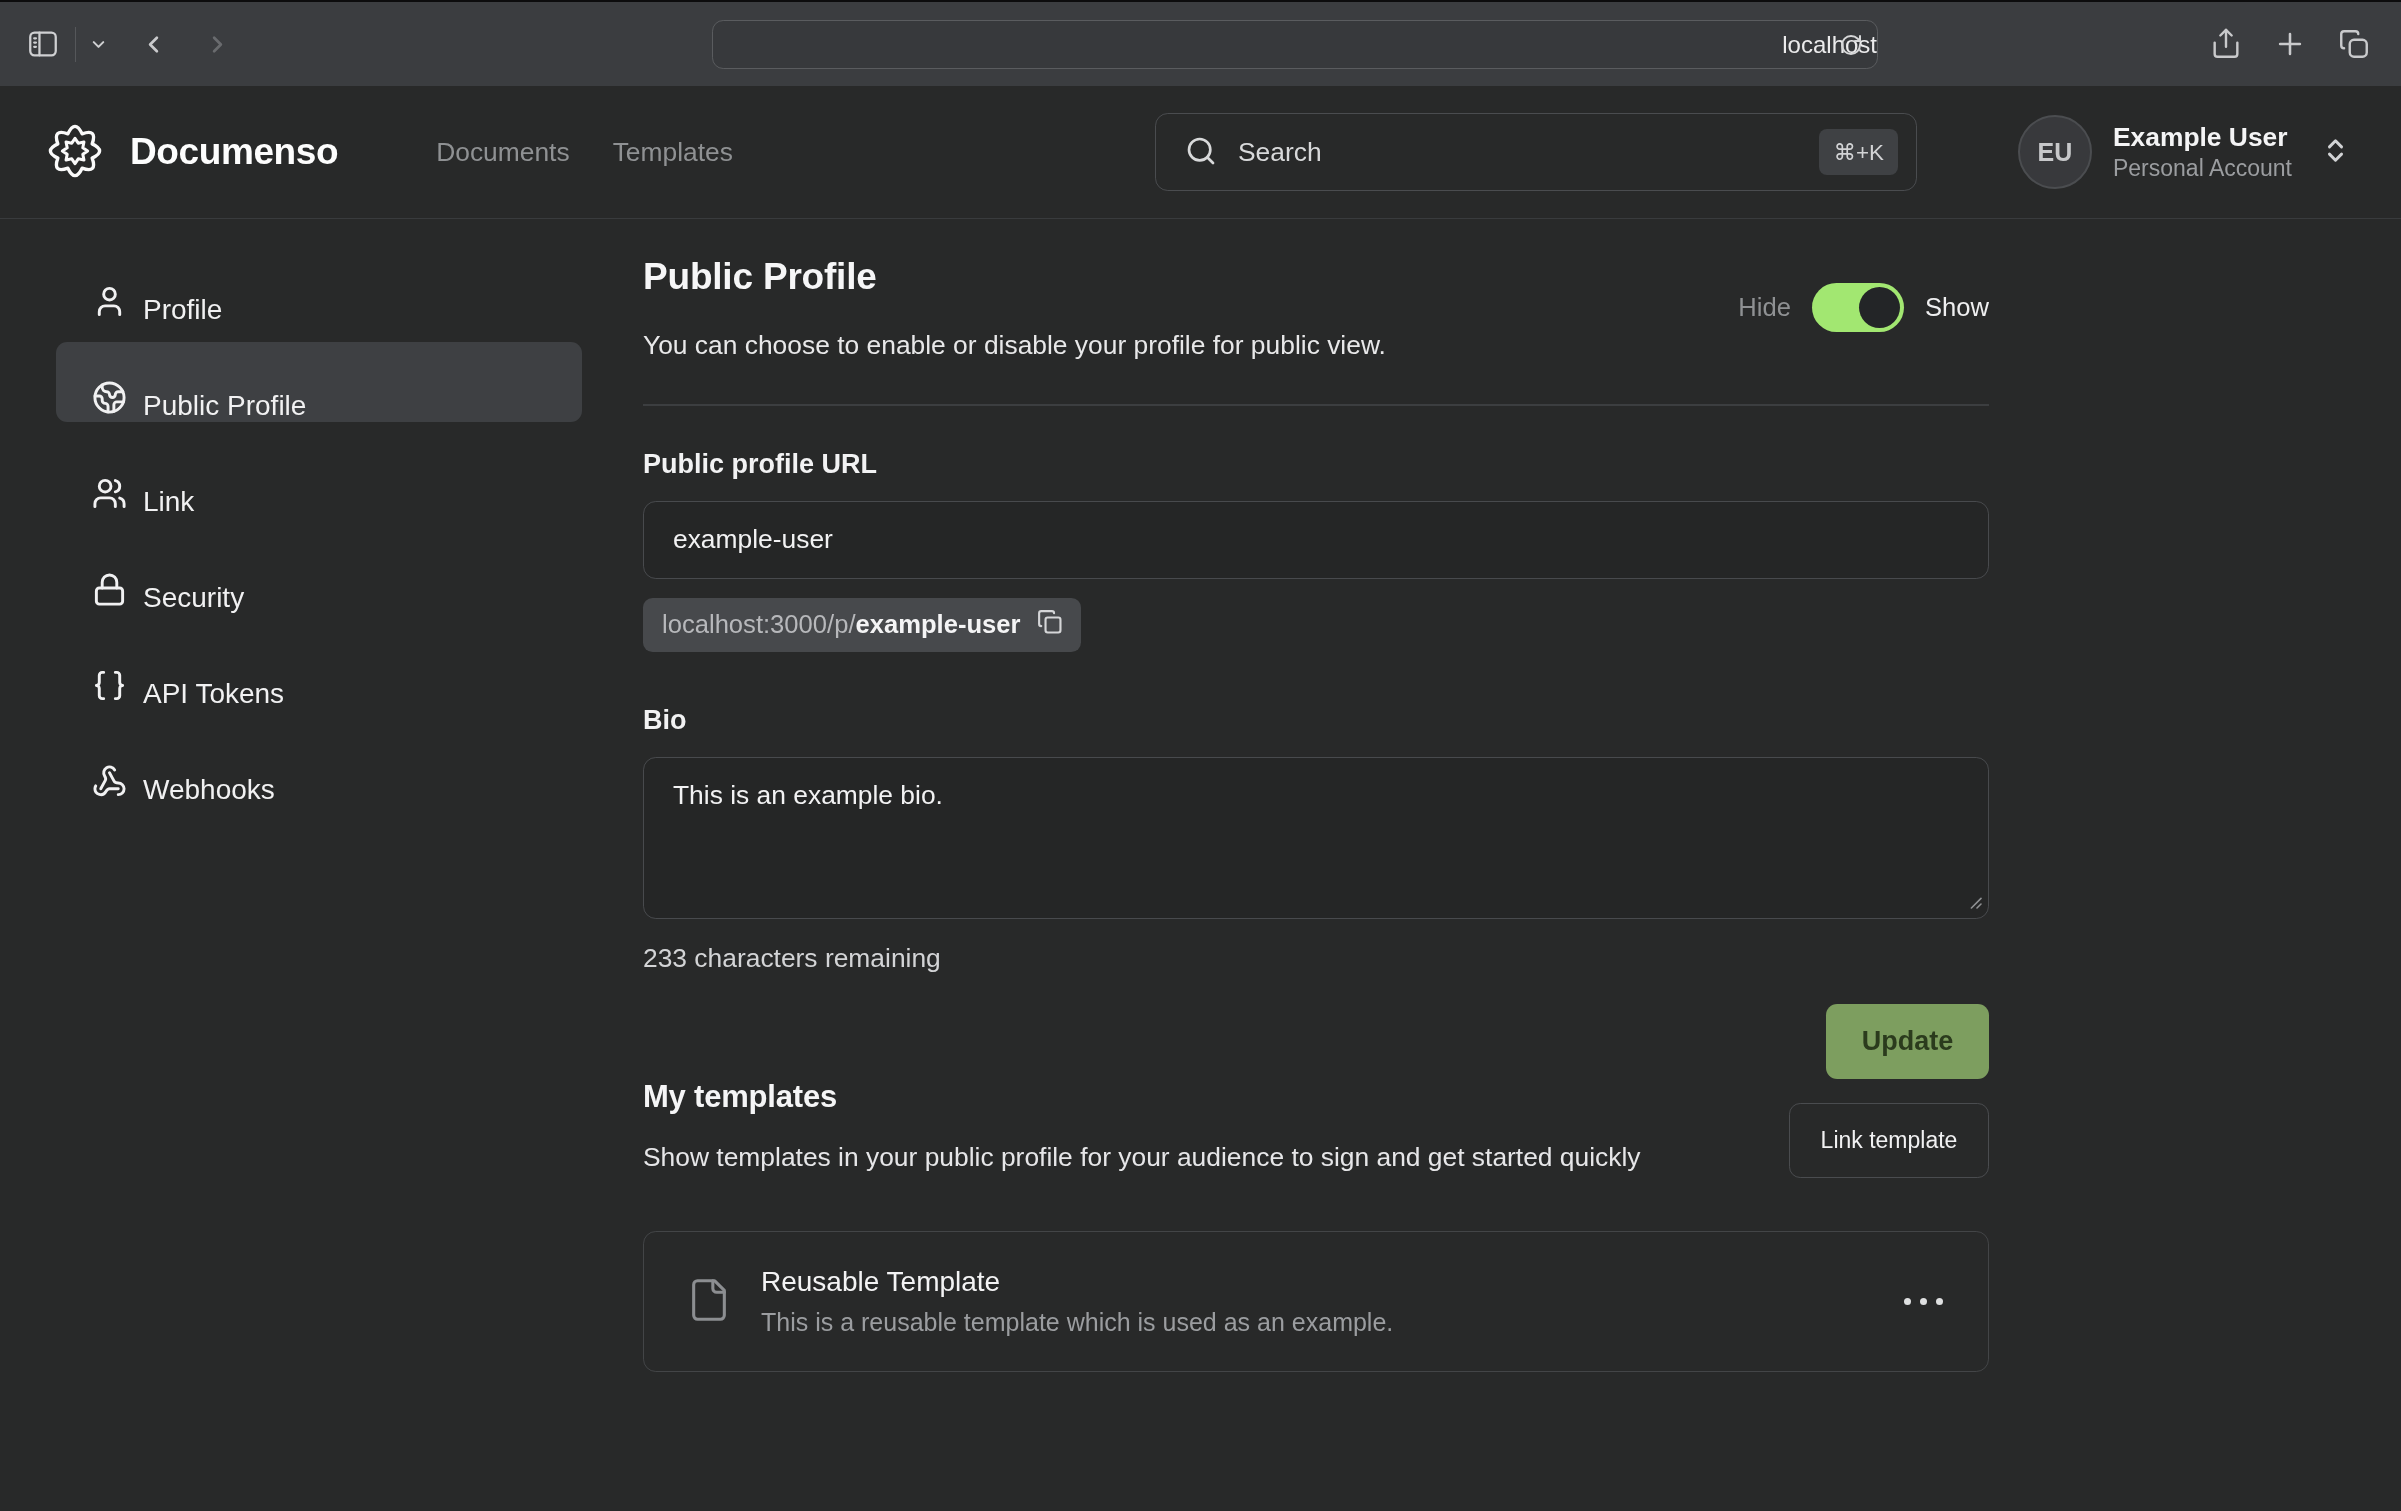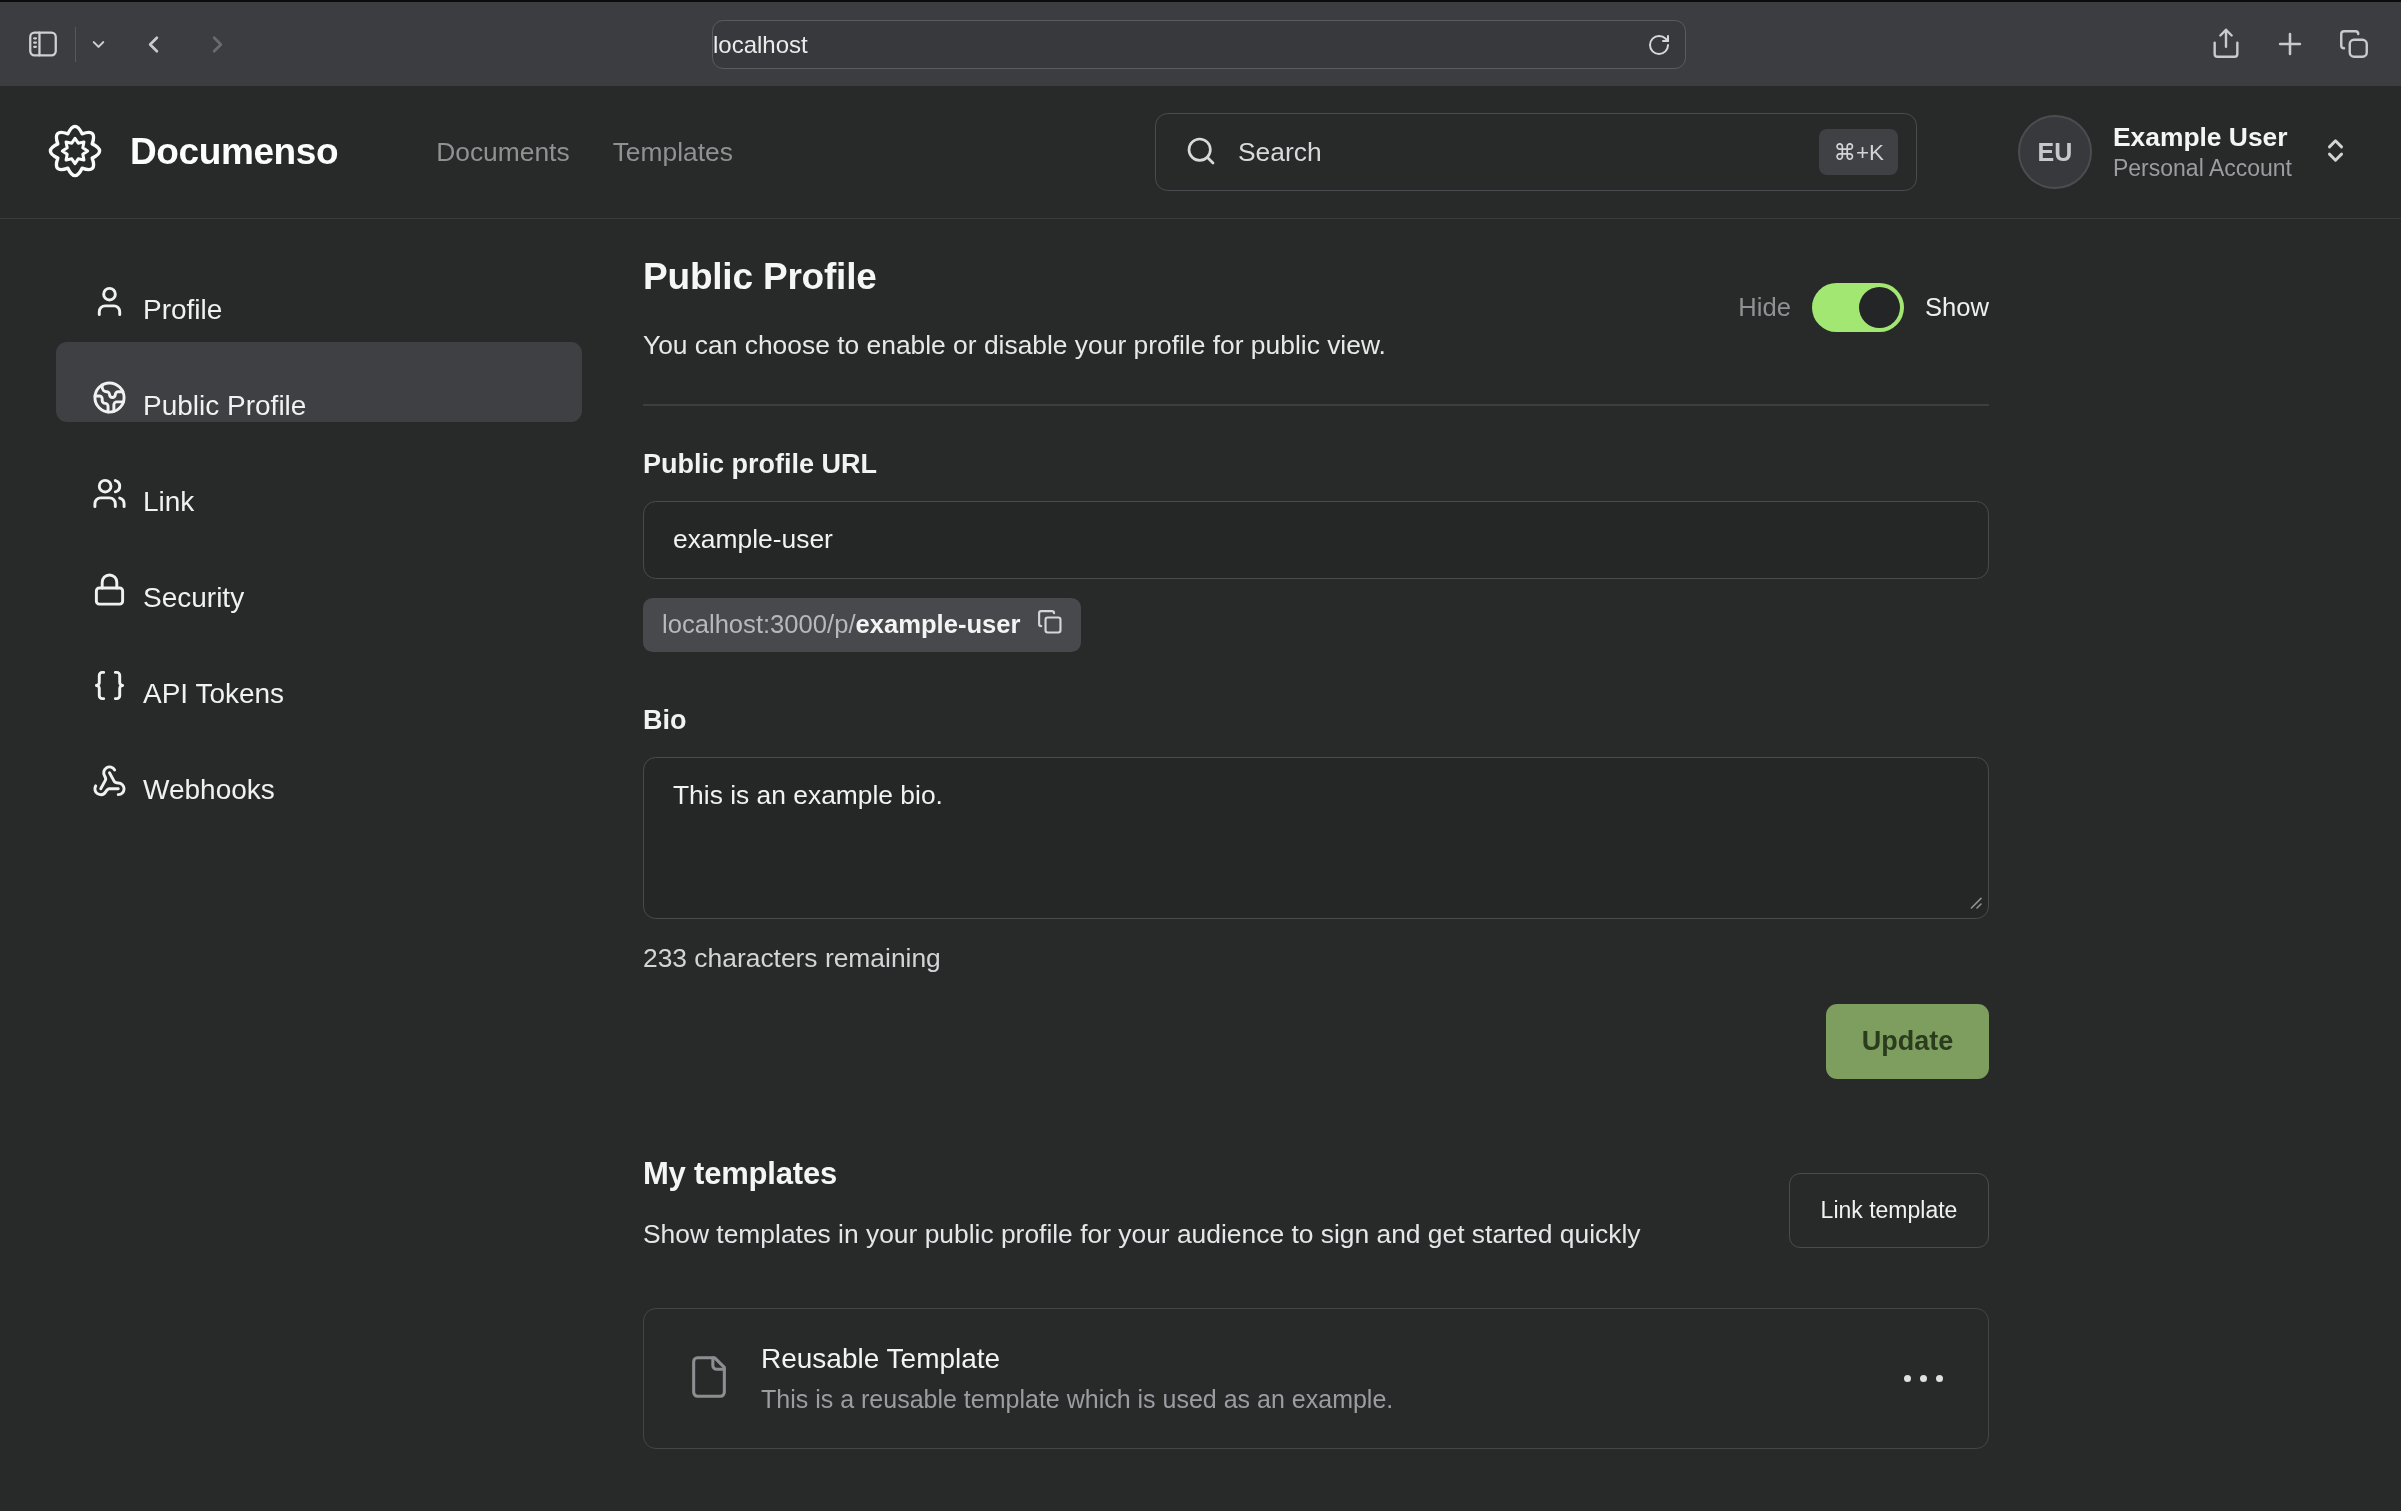--- a/index.html
+++ b/index.html
@@ -18,23 +18,23 @@
     border-top:2.4px solid #0c0c0d; position:relative;
   }
   .chrome svg { display:block; }
   .chrome-left { position:absolute; left:26.4px; top:0; bottom:0; display:flex; align-items:center; }
   .panel-btn { color:#cfd0d2; }
   .chrome-sep { width:1.6px; height:35px; background:#55575a; margin:0 12.8px 0 14.4px; }
   .chev-sm { color:#cfd0d2; }
   .nav-back { color:#c9cacc; margin-left:32px; }
   .nav-fwd { color:#696b6e; margin-left:37px; }
   .url-pill {
-    position:absolute; left:712px; top:18.4px; width:974px; height:49px;
+    position:absolute; left:712px; top:18.4px; width:1166px; height:49px;
     background:#37393c; border:1.6px solid #5a5c5f; border-radius:11.2px;
-    display:flex; align-items:center; justify-content:flex-start;
+    display:flex; align-items:center; justify-content:flex-end;
   }
   .url-text { font-size:24px; color:#ebebec; }
   .reload { position:absolute; right:14.4px; top:50%; transform:translateY(-50%); color:#d6d7d8; }
   .chrome-right { position:absolute; right:30px; top:0; bottom:0; display:flex; align-items:center; gap:30px; color:#c9cacc; }
 
   
   .app-header {
     height:133px; flex:0 0 133px; display:flex; align-items:center;
     padding:0 51px 0 48px; border-bottom:1.6px solid #393b3d; background:#282929;
   }
@@ -111,21 +111,21 @@
   }
   .resize-handle { position:absolute; right:6.4px; bottom:6.4px; color:#8f9193; cursor:nwse-resize; }
   .remaining { margin-top:24px; font-size:26.4px; color:#d3d4d6; }
 
   .update-row { display:flex; justify-content:flex-end; margin-top:30px; }
   .update-btn {
     width:163px; height:75px; border:none; border-radius:11.2px; background:#7d9e5f;
     color:#2b3b1d; font-size:27px; font-weight:600; cursor:pointer; font-family:inherit;
   }
 
-  .templates-head { display:flex; justify-content:space-between; align-items:center; margin-top:77px; }
+  .templates-head { display:flex; justify-content:space-between; align-items:flex-end; }
   h2.tpl-title { font-size:31px; font-weight:700; color:#f5f5f6; margin-bottom:22.4px; letter-spacing:-0.2px; }
   .tpl-desc { font-size:26.4px; color:#e6e6e8; width:1088px; line-height:1.55; }
   .link-btn {
     width:200px; height:75px; border:1.6px solid #4a4c4f; border-radius:11.2px; background:transparent;
     color:#f1f1f2; font-size:23px; font-weight:500; cursor:pointer; margin-top:11.2px; font-family:inherit;
   }
   .template-card {
     margin-top:53px; height:141px; border:1.6px solid #434547; border-radius:12.8px;
     display:flex; align-items:center; padding:0 34px 0 42px; gap:29px;
   }

